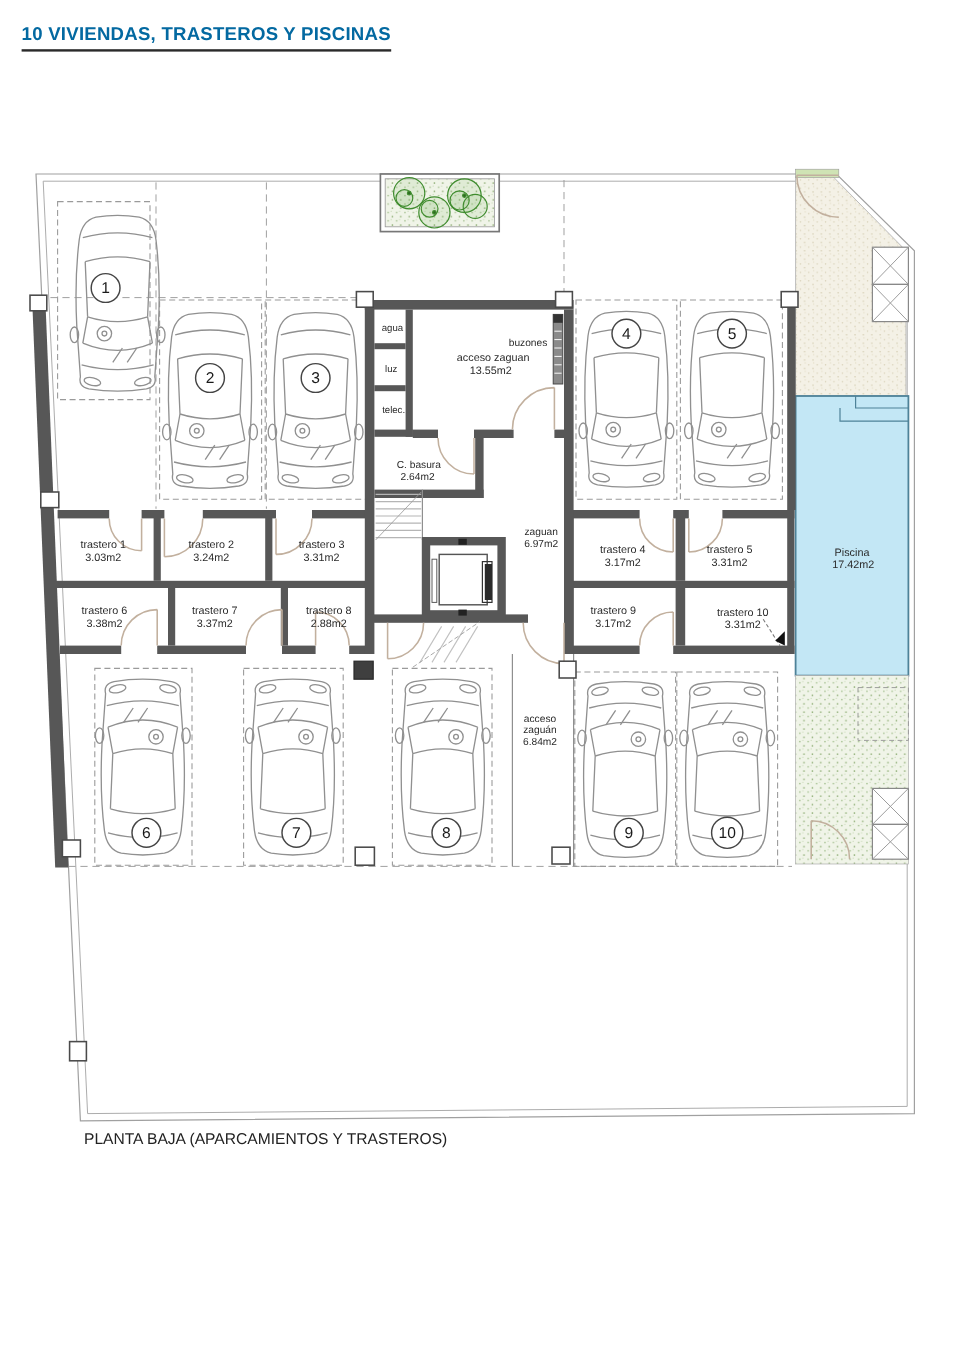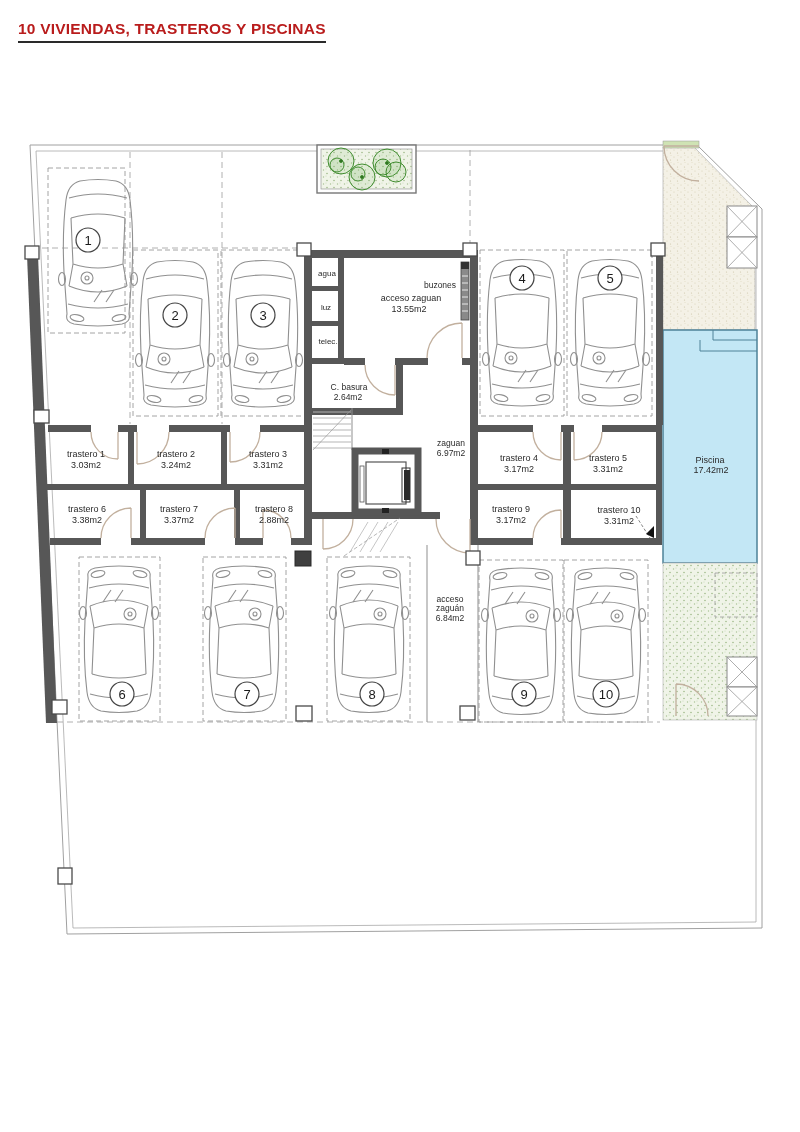--- a/index.html
+++ b/index.html
@@ -1,19 +1,19 @@
 <!DOCTYPE html>
 <html><head>
 <meta charset="utf-8">
 <style>
   html,body{margin:0;padding:0;background:#fff;}
   .page{position:relative;width:800px;height:1132px;background:#ffffff;overflow:hidden;
         font-family:"Liberation Sans",sans-serif;}
   .plan-title{position:absolute;left:18px;top:20px;font-size:15.5px;font-weight:bold;
-        color:#b91c1c;border-bottom:2px solid #2a2a2a;padding-bottom:3px;letter-spacing:.2px;}
+        color:#0369a1;border-bottom:2px solid #2a2a2a;padding-bottom:3px;letter-spacing:.2px;}
   .plan-caption{position:absolute;left:70px;top:941px;font-size:13px;color:#222;}
   svg{position:absolute;left:0;top:0;}
   svg text{font-family:"Liberation Sans",sans-serif;fill:#2b2b2b;}
   .t8{font-size:8px}.t85{font-size:8.5px}.t9{font-size:9px}
   .badge-num{font-size:13px;fill:#1a1a1a}
   .wall{fill:#575757;stroke:none}
   .guide{stroke:#9c9c9c;stroke-width:.8;stroke-dasharray:6 4;fill:none}
   .spot{stroke:#9a9a9a;stroke-width:.9;stroke-dasharray:5 3;fill:none}
   .door{stroke:#c2b09e;stroke-width:1.3;fill:none}
   .thin{stroke:#8f8f8f;stroke-width:1;fill:none}
@@ -339,13 +339,14 @@
       <text class="t9" x="179" y="522.5">3.37m2</text>
       <text class="t9" x="274" y="512">trastero 8</text>
       <text class="t9" x="274" y="522.5">2.88m2</text>
       <text class="t9" x="511" y="512">trastero 9</text>
       <text class="t9" x="511" y="522.5">3.17m2</text>
       <text class="t9" x="619" y="513">trastero 10</text>
       <text class="t9" x="619" y="523.5">3.31m2</text>
     </g>
   </svg>
 
+  <div class="plan-caption">PLANTA BAJA (APARCAMIENTOS Y TRASTEROS)</div>
 </div>
 
 </body></html>

